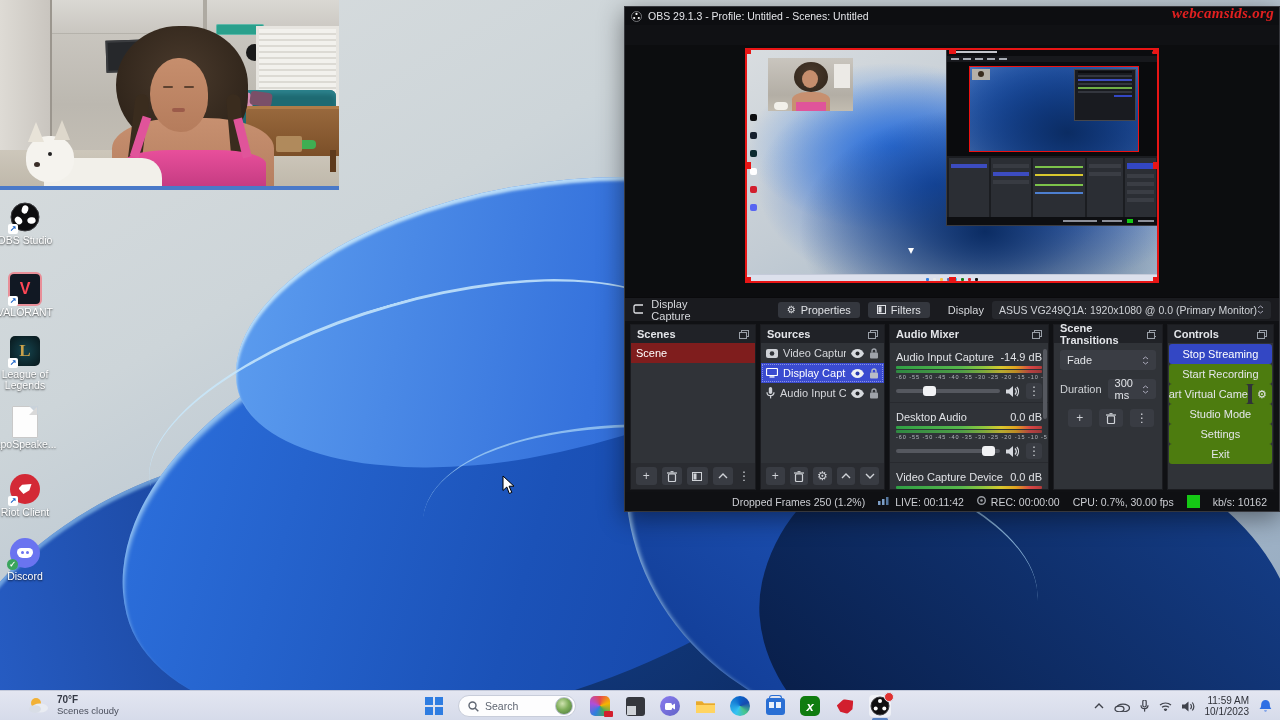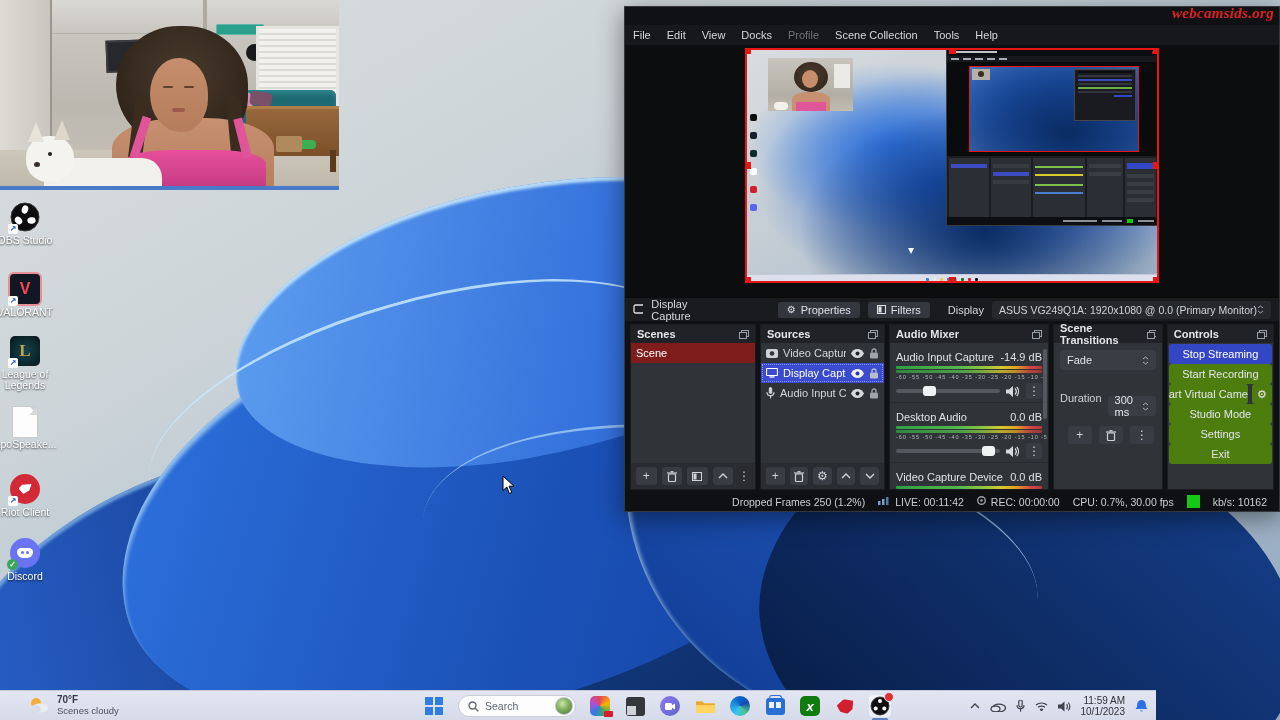--- a/index.html
+++ b/index.html
@@ -135,21 +135,21 @@
         white-space:nowrap;overflow:hidden;cursor:default}
   .cbtn.blue{background:#3347c4;color:#fff}
 
   
   #statusbar{position:absolute;left:0;bottom:0;right:0;height:19px;background:#0f1013;display:flex;align-items:center;
     justify-content:flex-end;gap:13px;padding:0 12px 0 0;font-size:10.5px;color:#ccced3}
   .sitem{display:flex;gap:5px}
   .greensq{width:13px;height:13px;background:#15c815}
 
   
-  #taskbar{left:0;top:690px;width:1156px;height:30px;background:linear-gradient(180deg,#e3e6f1,#d6dbea);border-top:1px solid #c3c9da}
+  #taskbar{left:0;top:690px;width:1280px;height:30px;background:linear-gradient(180deg,#e3e6f1,#d6dbea);border-top:1px solid #c3c9da}
   #weather{position:absolute;left:28px;top:3px;display:flex;gap:7px;align-items:center;color:#343845}
   #weather .t1{font-size:10px;font-weight:bold}
   #weather .t2{font-size:9.5px;color:#4a4f5c}
   #centerIcons{position:absolute;left:423px;top:0;height:30px;display:flex;align-items:center;gap:13px}
   .tico{width:22px;height:22px;position:relative;display:flex;align-items:center;justify-content:center}
   #searchpill{width:118px;height:22px;background:#fdfdfe;border:1px solid #c8cdda;border-radius:11px;display:flex;align-items:center;gap:6px;padding:0 2px 0 9px;color:#5f6672;font-size:10.5px}
   #bingcircle{margin-left:auto;width:18px;height:18px;border-radius:50%;
     background:radial-gradient(circle at 40% 35%,#cfe3b0 0%,#7fae5a 45%,#46733a 100%);border:1px solid #b9c0cf}
   #tray{position:absolute;right:8px;top:0;height:30px;display:flex;align-items:center;gap:10px;color:#40434c}
   #clock{text-align:right;font-size:10px;line-height:11px;color:#2f3138}
@@ -264,31 +264,32 @@
   </div>
   <div class="lbl">Discord</div>
 </div>
 
 <svg class="abs cur" style="left:502px;top:475px" width="13" height="20" viewBox="0 0 13 20">
   <path d="M1 1 L1 15.5 L4.8 12 L7.3 18.5 L9.8 17.4 L7.1 11.2 L12 11.2 Z" fill="#fff" stroke="#000" stroke-width="1"></path>
 </svg>
 
 <div id="obs" class="abs">
 
-
-  <div id="menubar">
-    <span class="mi">File</span>
-    <span class="mi">Edit</span>
-    <span class="mi">View</span>
-    <span class="mi">Docks</span>
-    <span class="mi dim">Profile</span>
-    <span class="mi">Scene Collection</span>
-    <span class="mi">Tools</span>
-    <span class="mi">Help</span>
-  </div>
+  <div id="titlebar">
+    <svg width="11" height="11">
+        <circle cx="5.5" cy="5.5" r="5" fill="#0d0d0f" stroke="#8b8d92" stroke-width=".8"></circle>
+        <g fill="#fff">
+          <circle cx="5.5" cy="2.9" r="1.1"></circle>
+          <circle cx="3.2" cy="7" r="1.1"></circle>
+          <circle cx="7.8" cy="7" r="1.1"></circle>
+        </g>
+      </svg>
+    <span style="font-size:10.5px;color:#e3e4e8">OBS 29.1.3 - Profile: Untitled - Scenes: Untitled</span>
+  </div>
+
 
   <div id="previewArea">
     <div id="canvas">
       <div class="mini-wall"></div>
 
       <div class="mini-cam">
         <i class="abs" style="left:26px;top:4px;width:34px;height:30px;background:radial-gradient(circle at 50% 40%,#4a3a2c,#2f241a);border-radius:50%"></i>
         <i class="abs" style="left:34px;top:12px;width:16px;height:18px;background:#c68e6d;border-radius:50%"></i>
         <i class="abs" style="left:24px;top:34px;width:38px;height:19px;background:#c79070;border-radius:40% 40% 0 0"></i>
         <i class="abs" style="left:28px;top:44px;width:30px;height:9px;background:#e0549a"></i>
@@ -613,21 +614,21 @@
             <svg width="7" height="4">
                 <polyline points="1,3 3.5,1 6,3" fill="none" stroke="#aab" stroke-width="1"></polyline>
               </svg>
             <svg width="7" height="4">
                 <polyline points="1,1 3.5,3 6,1" fill="none" stroke="#aab" stroke-width="1"></polyline>
               </svg>
           </span>
         </div>
         <div class="durrow">
           <span>Duration</span>
-          <span class="sel2" style="flex:1;margin-top:17px">
+          <span class="sel2" style="flex:1;margin-top:0">
             <span>300 ms</span>
             <span class="spin">
               <svg width="7" height="4">
                   <polyline points="1,3 3.5,1 6,3" fill="none" stroke="#aab" stroke-width="1"></polyline>
                 </svg>
               <svg width="7" height="4">
                   <polyline points="1,1 3.5,3 6,1" fill="none" stroke="#aab" stroke-width="1"></polyline>
                 </svg>
             </span>
           </span>

